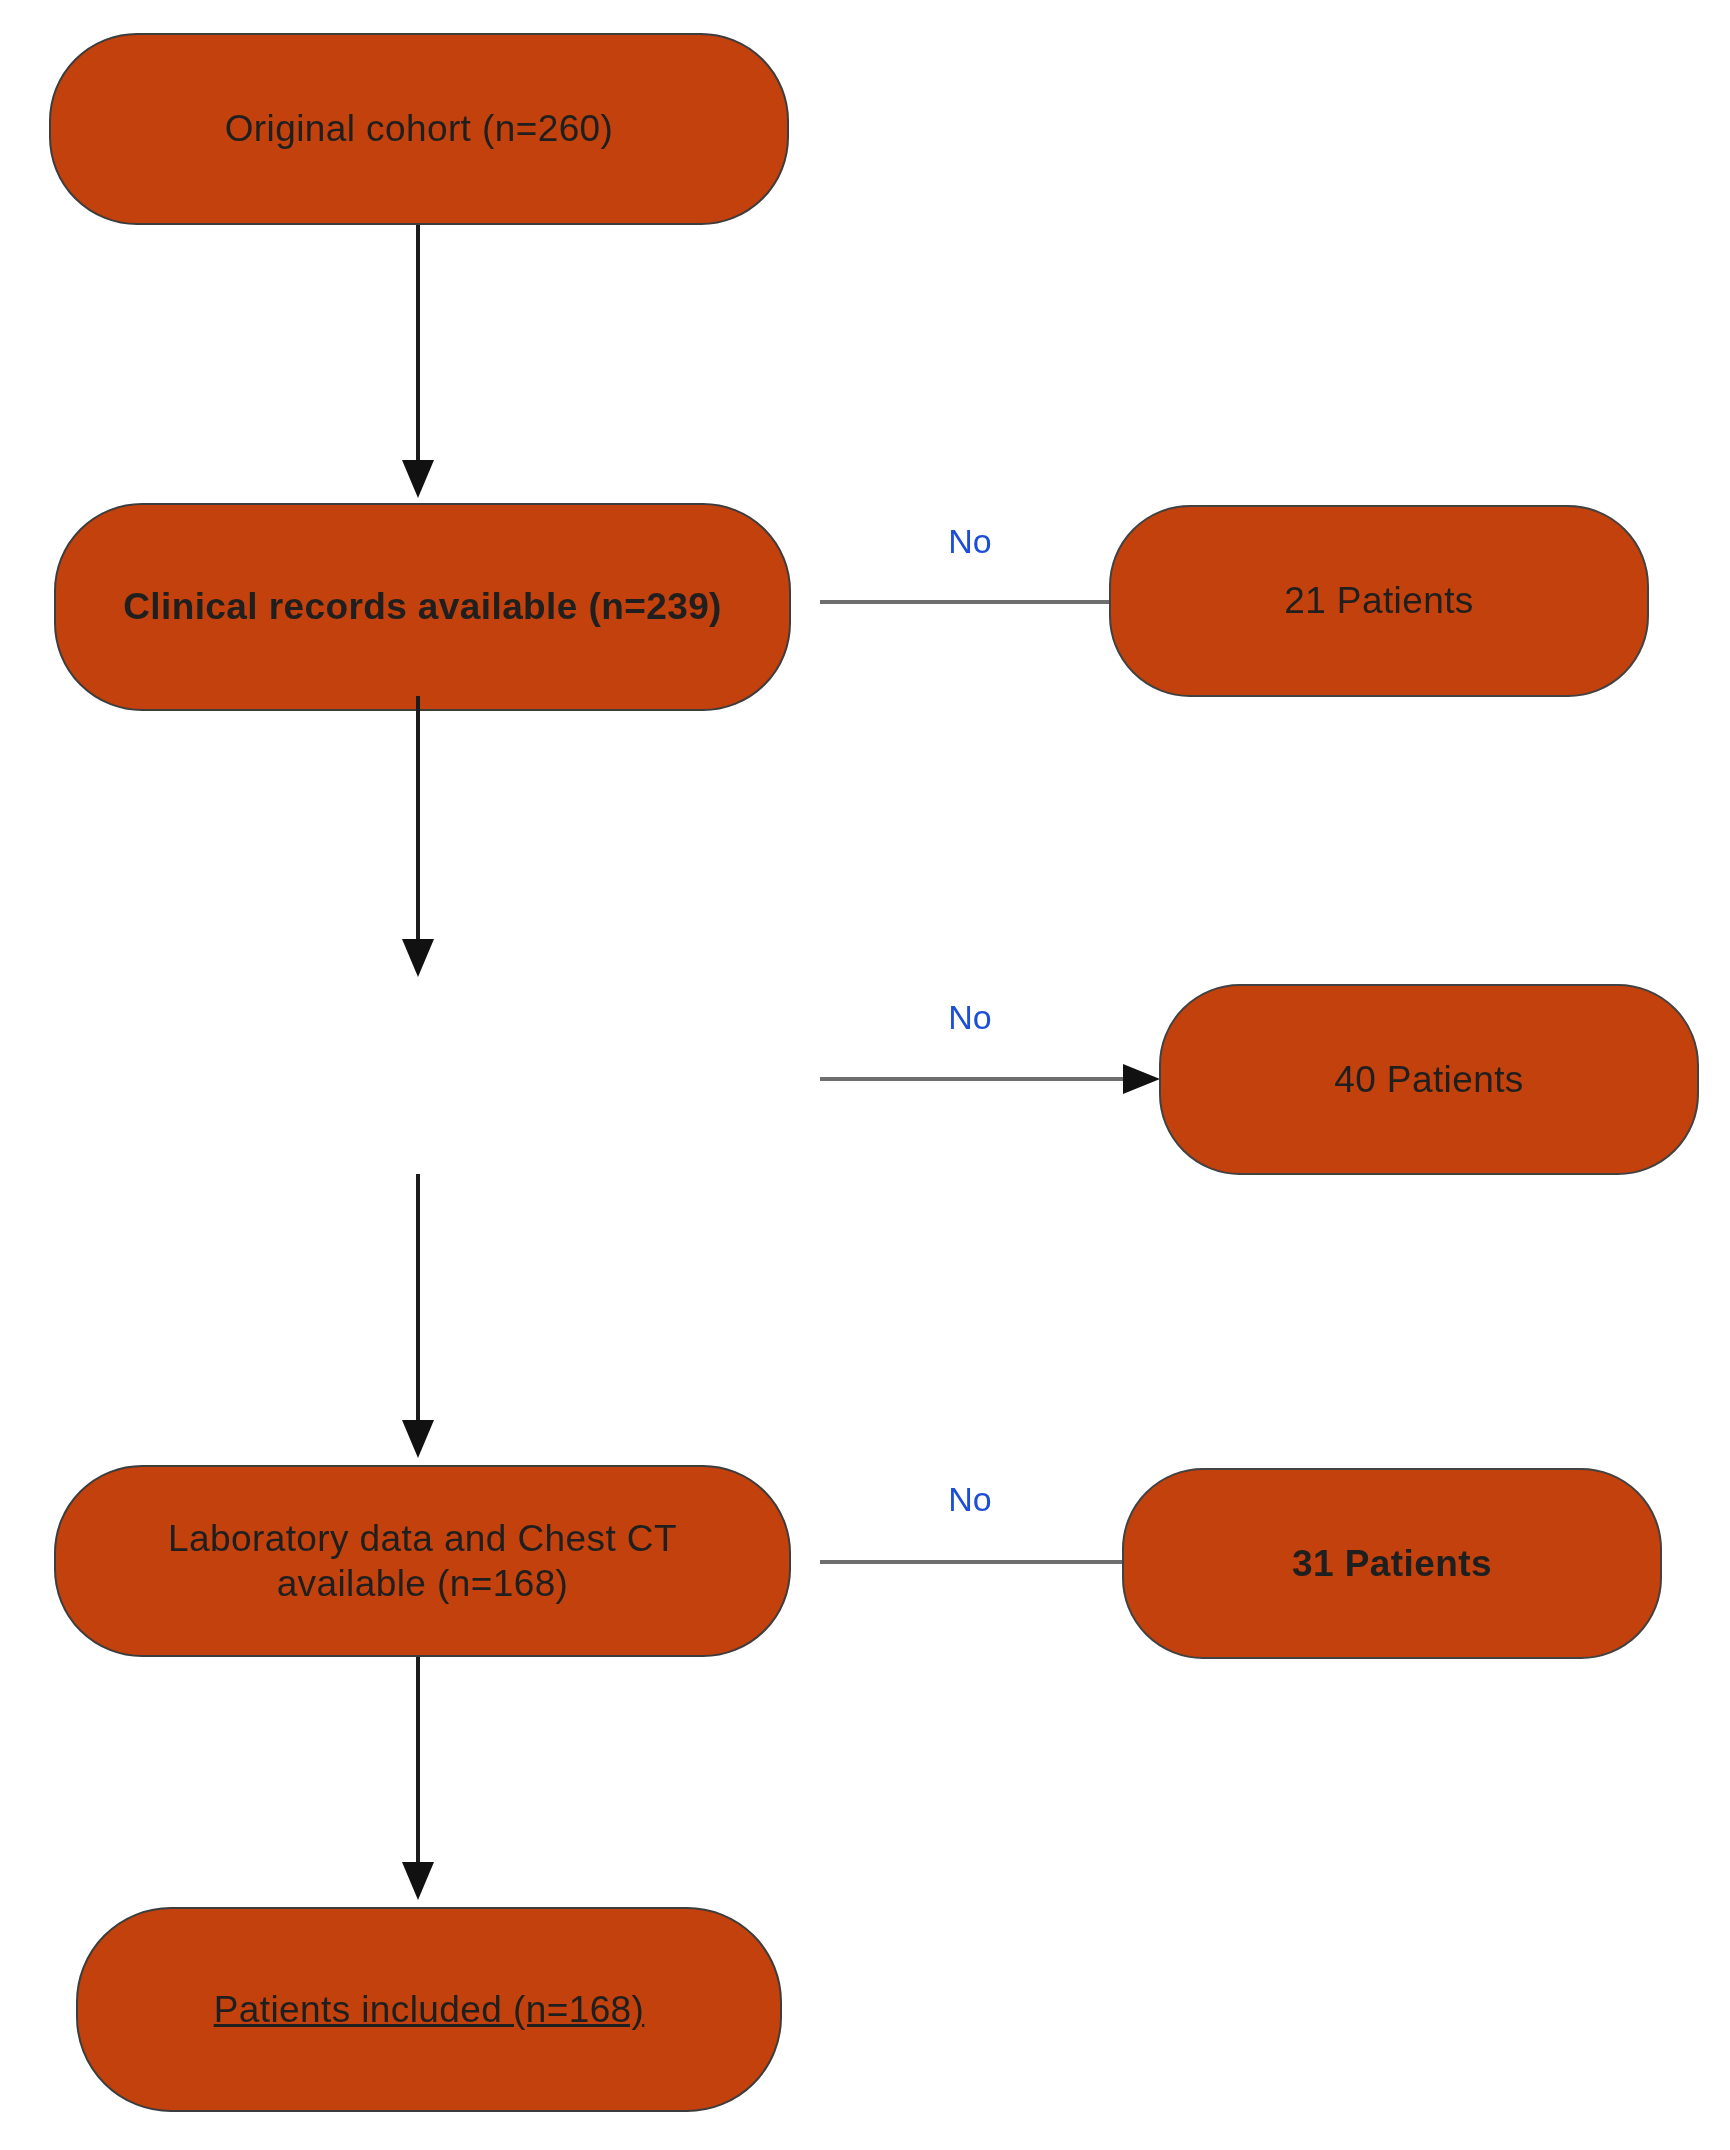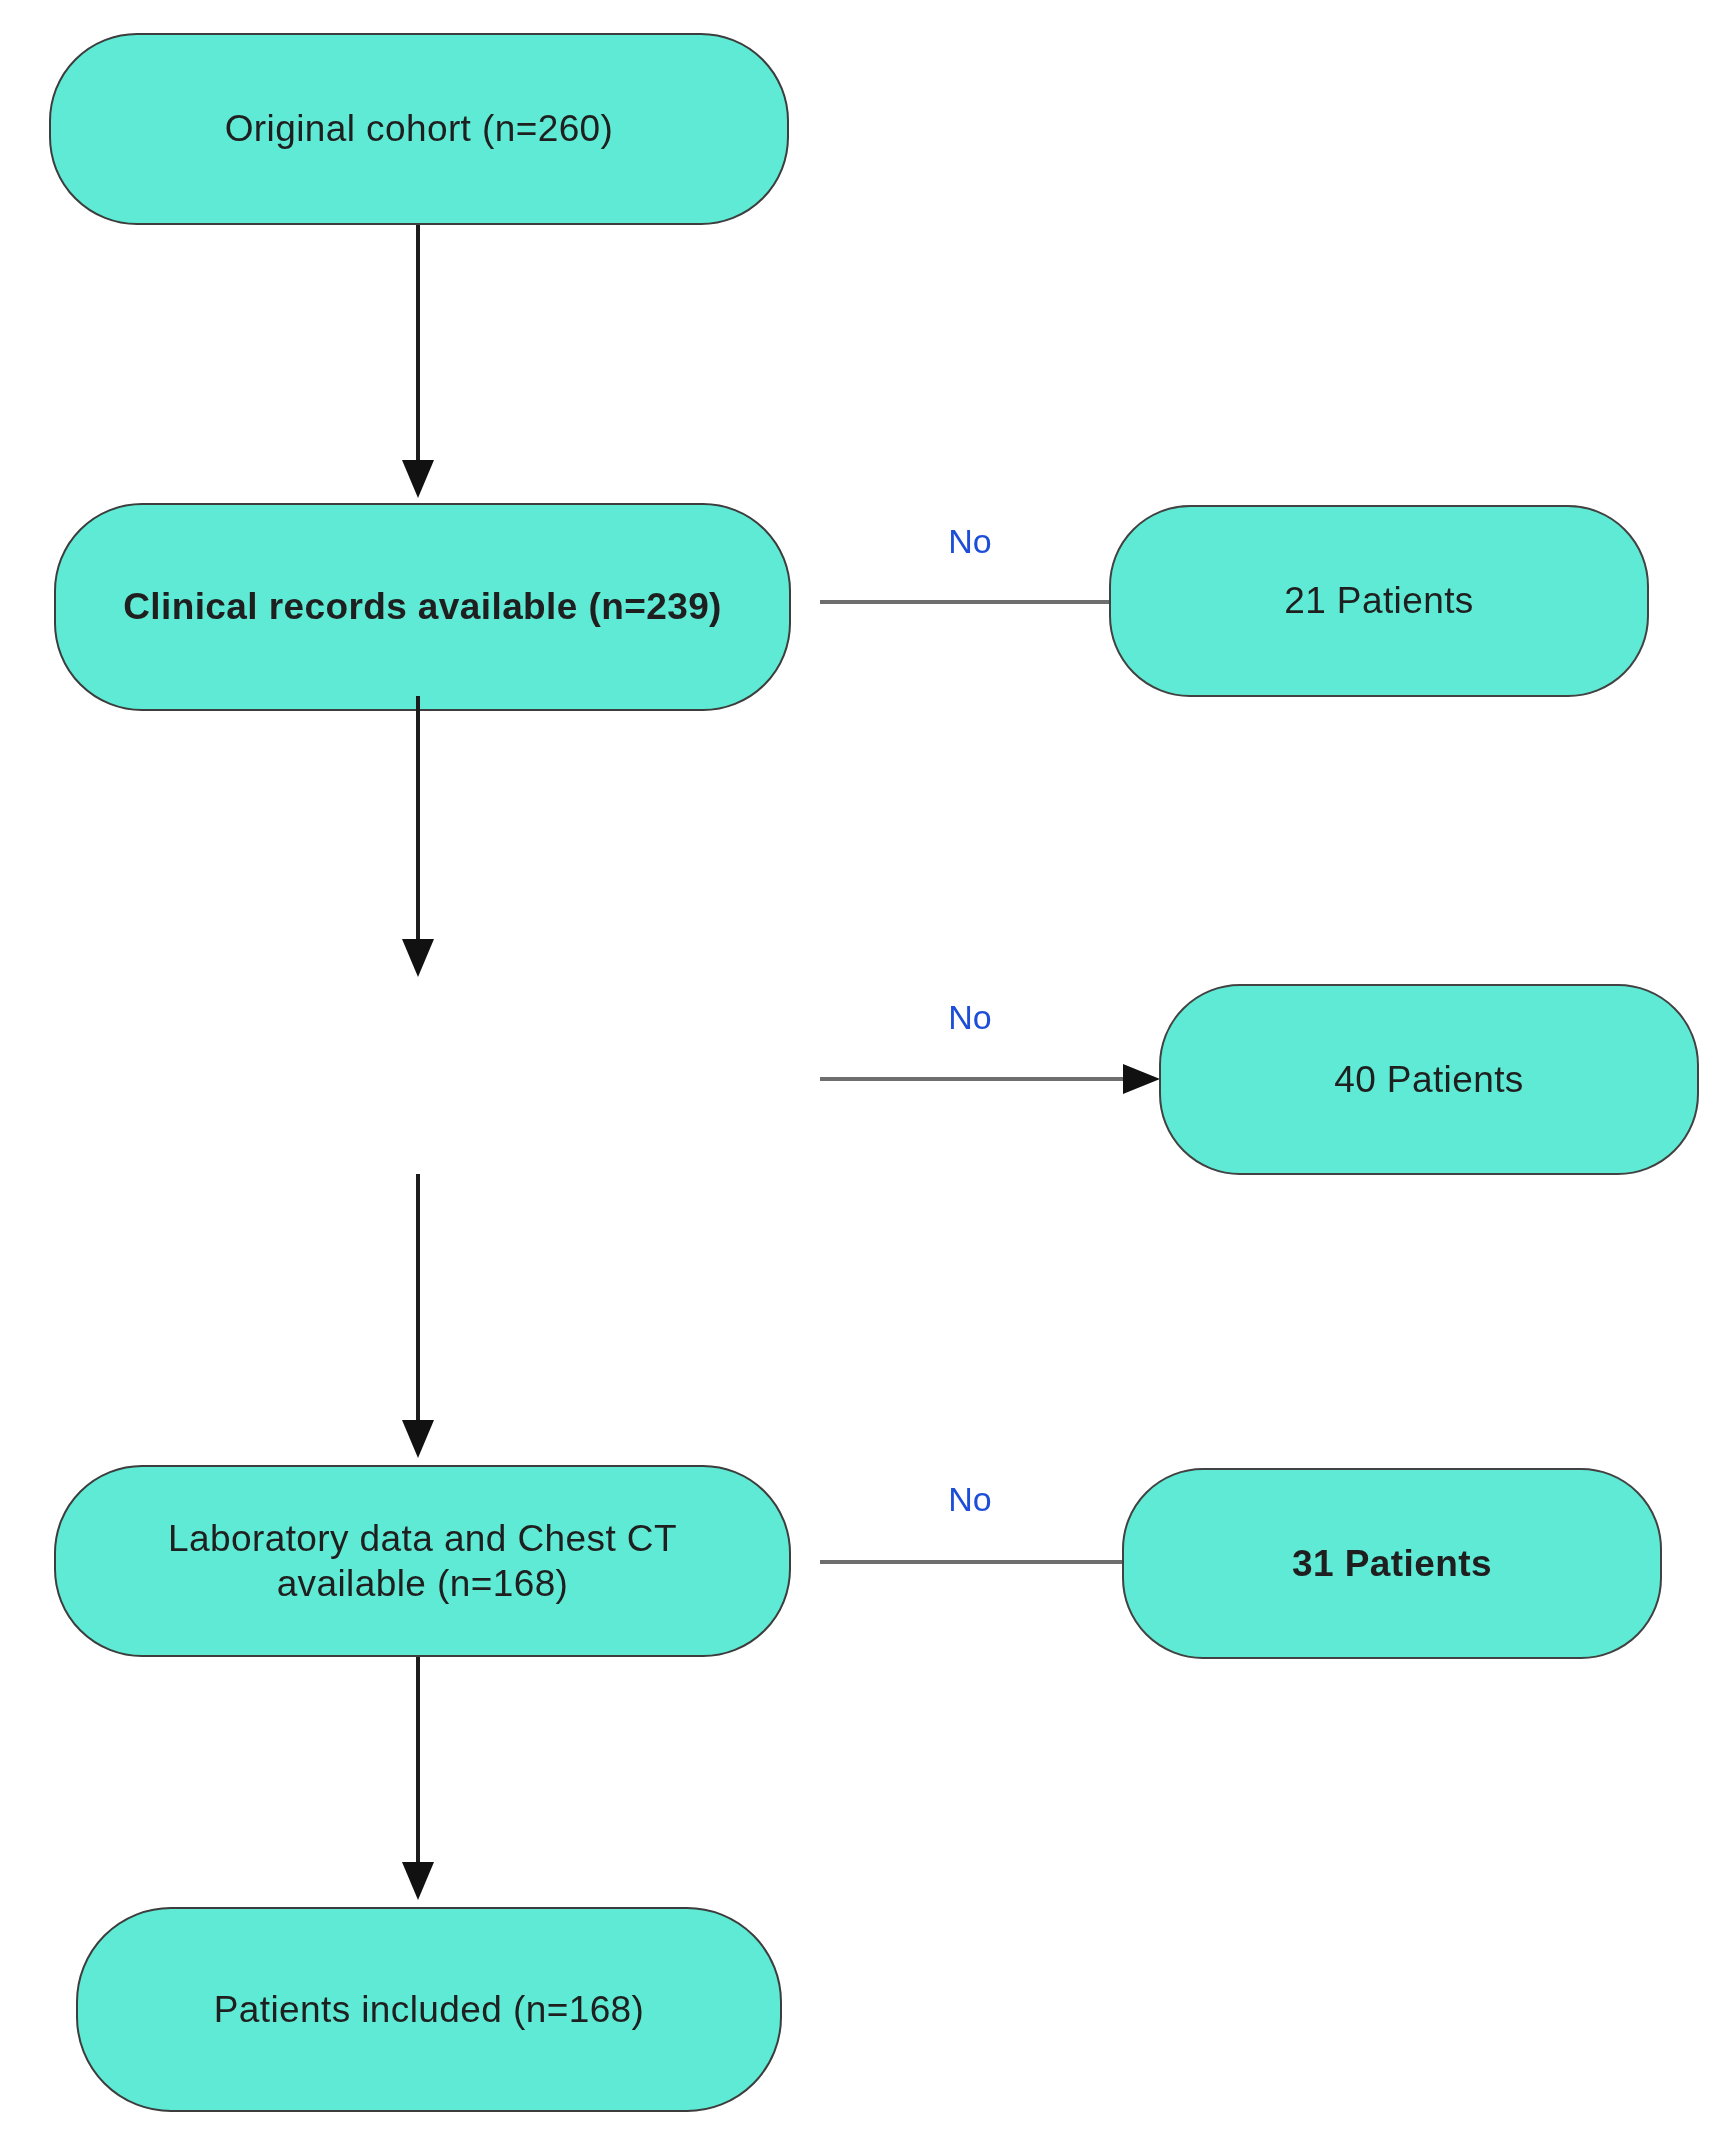--- a/index.html
+++ b/index.html
@@ -12,21 +12,21 @@
     width: 1731px;
     height: 2151px;
     background: #ffffff;
     font-family: "Liberation Sans", sans-serif;
     color: #1f1f1f;
     overflow: hidden;
   }
   .node {
     position: absolute;
     box-sizing: border-box;
-    background: #5eead4;
+    background: #c2410c;
     border: 2.8px solid #3d3d3d;
     border-radius: 88px;
     display: flex;
     flex-direction: column;
     align-items: center;
     justify-content: center;
     text-align: center;
     font-size: 37px;
     line-height: 1.22;
     color: #1f1f1f;
@@ -132,18 +132,18 @@
 
   <div class="node side" style="left:1122px; top:1468px; width:540px; height:191px;font-weight:bold;">
     <div>31 Patients</div>
   </div>
 
   <div>
     <div class="vline" style="left:416px; top:1657px; height:205px;"></div>
     <div class="vhead" style="left:402px; top:1862px;"></div>
   </div>
 
-  <div class="node" style="left:76px; top:1907px; width:706px; height:205px; border-radius:95px;">
+  <div class="node" style="left:76px; top:1907px; width:706px; height:205px; border-radius:95px;text-decoration:underline;">
     <div>Patients included (n=168)</div>
   </div>
 
 </div>
 
 
 </body></html>

